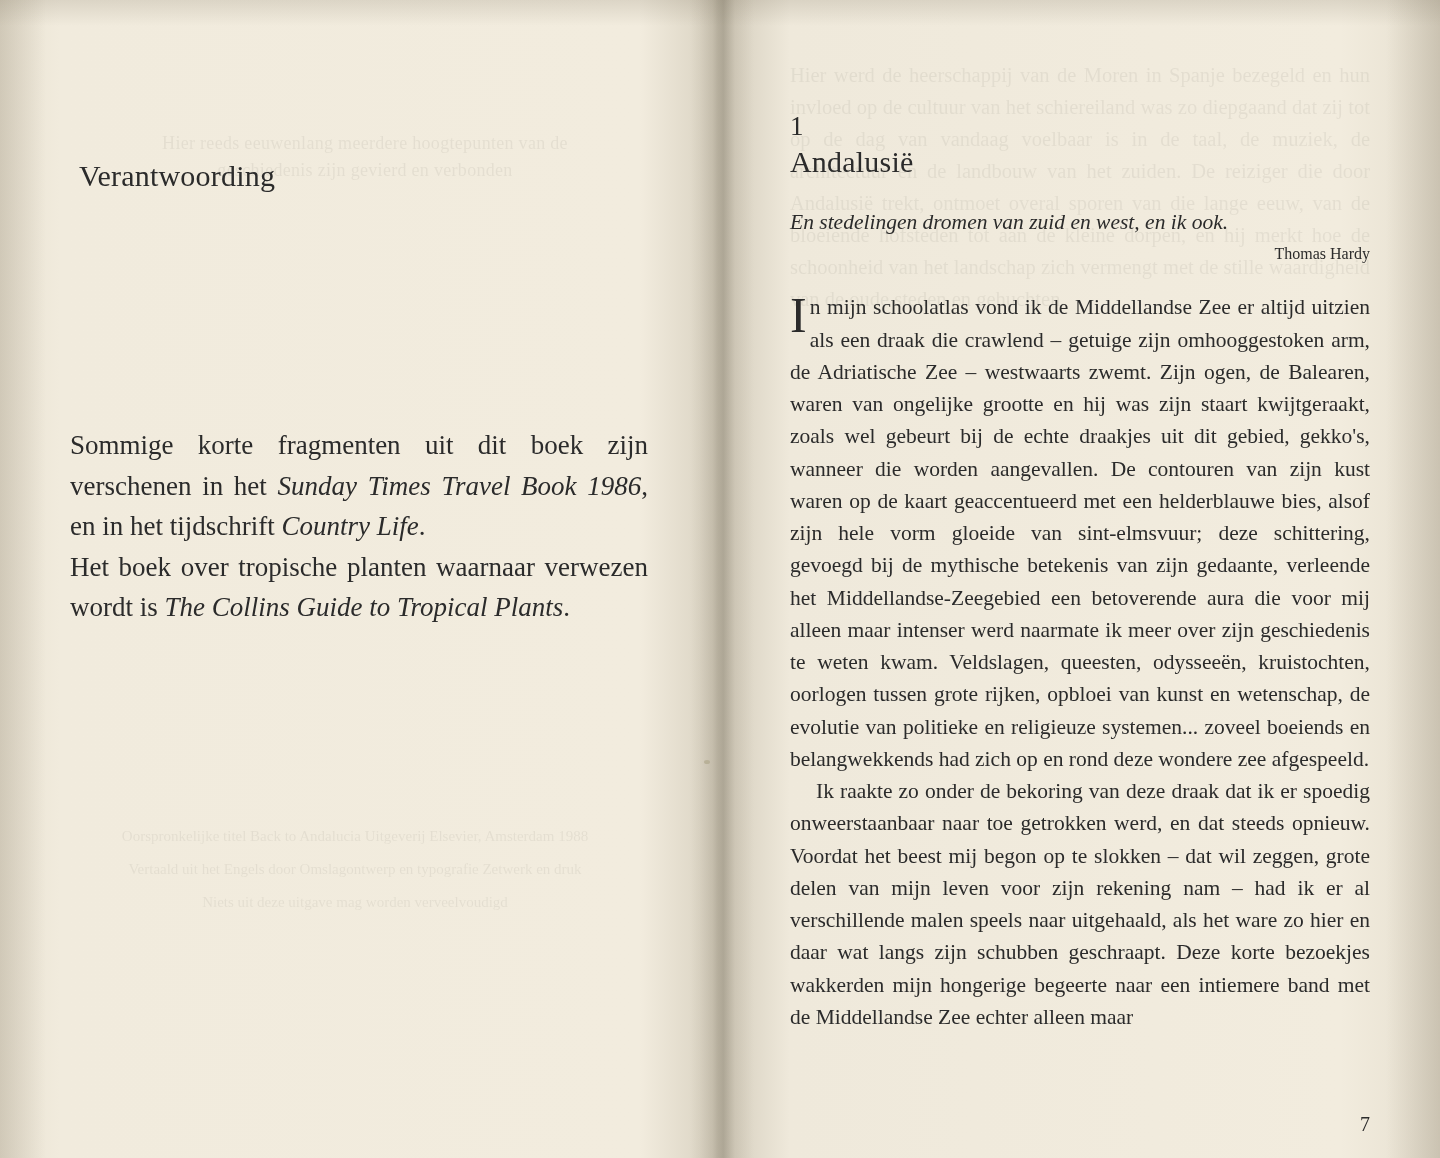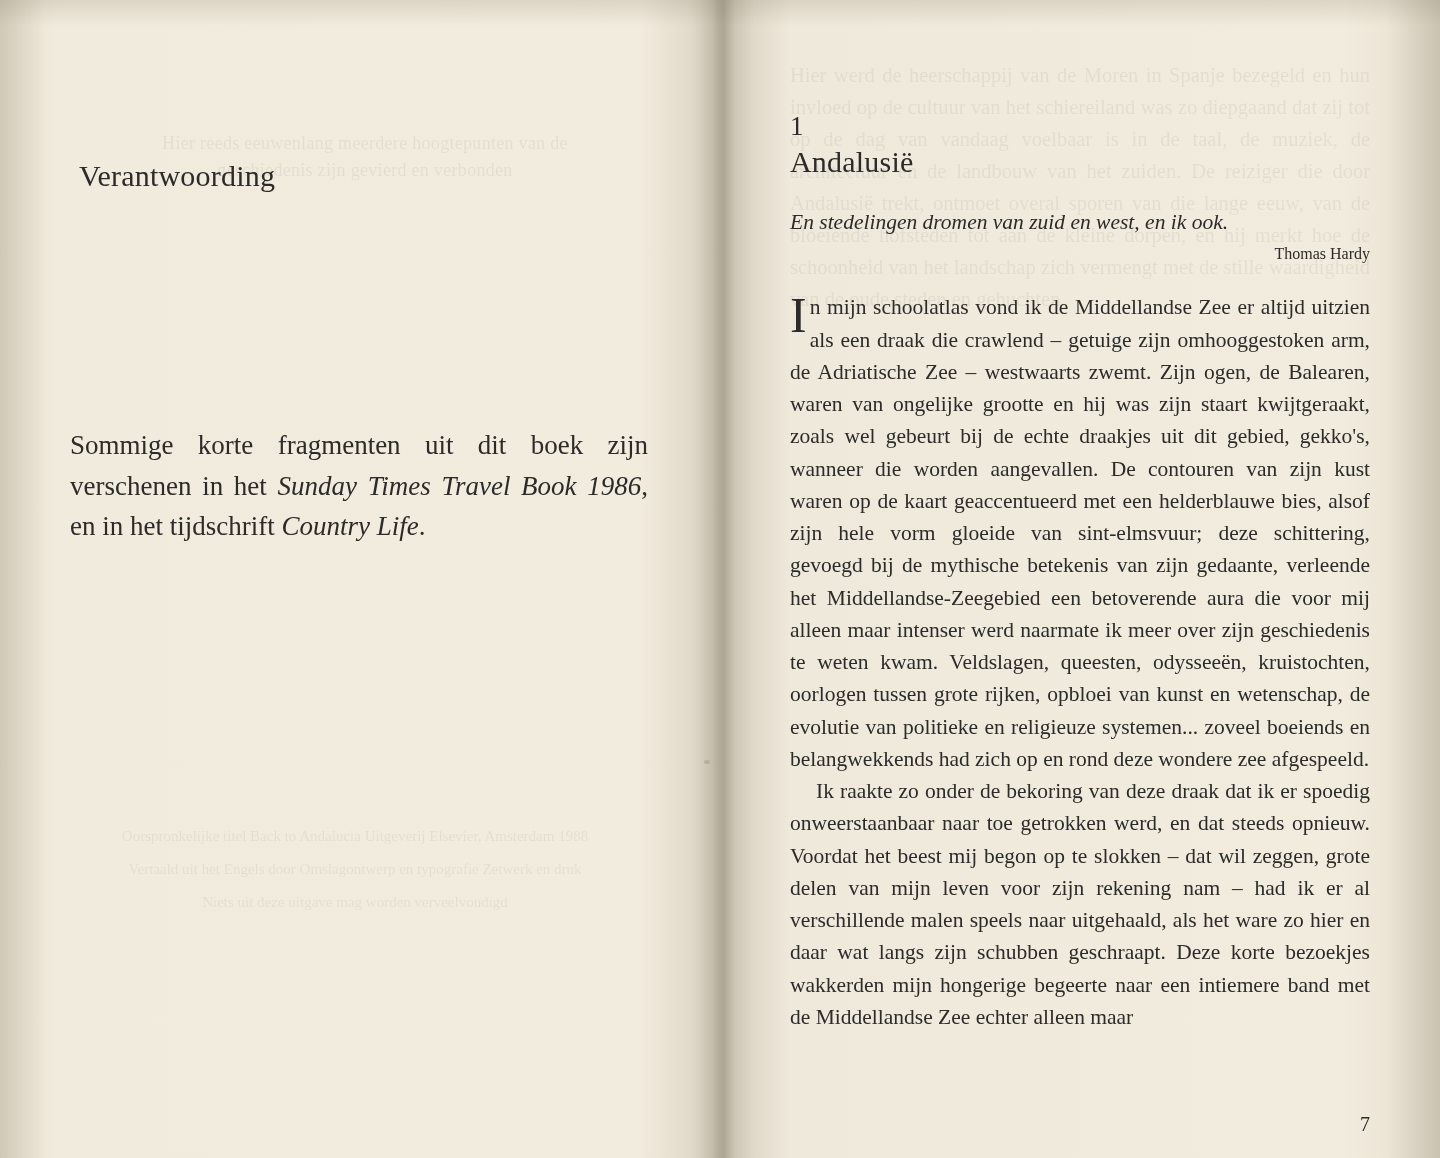--- a/index.html
+++ b/index.html
@@ -209,20 +209,21 @@
 Uitgeverij Elsevier, Amsterdam 1988
 Vertaald uit het Engels door
 Omslagontwerp en typografie
 Zetwerk en druk
 Niets uit deze uitgave mag worden verveelvoudigd</div>
 
     <h2 class="section-heading">Verantwoording</h2>
 
     <div class="front-note">
       <p><span>Sommige korte fragmenten uit dit boek zijn verschenen in het </span><em>Sunday Times Travel Book 1986</em><span>, en in het tijdschrift </span><em>Country Life</em><span>.</span></p>
+      <p><span>Het boek over tropische planten waarnaar verwezen wordt is </span><em>The Collins Guide to Tropical Plants</em><span>.</span></p>
     </div>
   </div>
 
   <div class="gutter-shadow"></div>
   <div class="speck"></div>
 
   <div class="page page-right">
 
     <div class="ghost ghost-right">Hier werd de heerschappij van de Moren in Spanje bezegeld en hun invloed op de cultuur van het schiereiland was zo diepgaand dat zij tot op de dag van vandaag voelbaar is in de taal, de muziek, de architectuur en de landbouw van het zuiden. De reiziger die door Andalusië trekt, ontmoet overal sporen van die lange eeuw, van de bloeiende hofsteden tot aan de kleine dorpen, en hij merkt hoe de schoonheid van het landschap zich vermengt met de stille waardigheid van de oude steden en gehuchten.</div>
 

